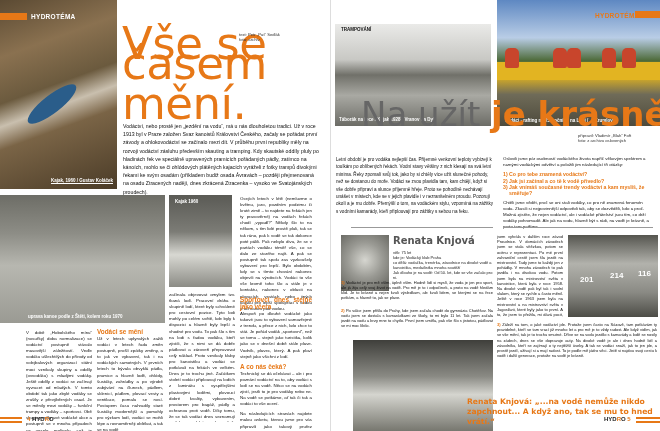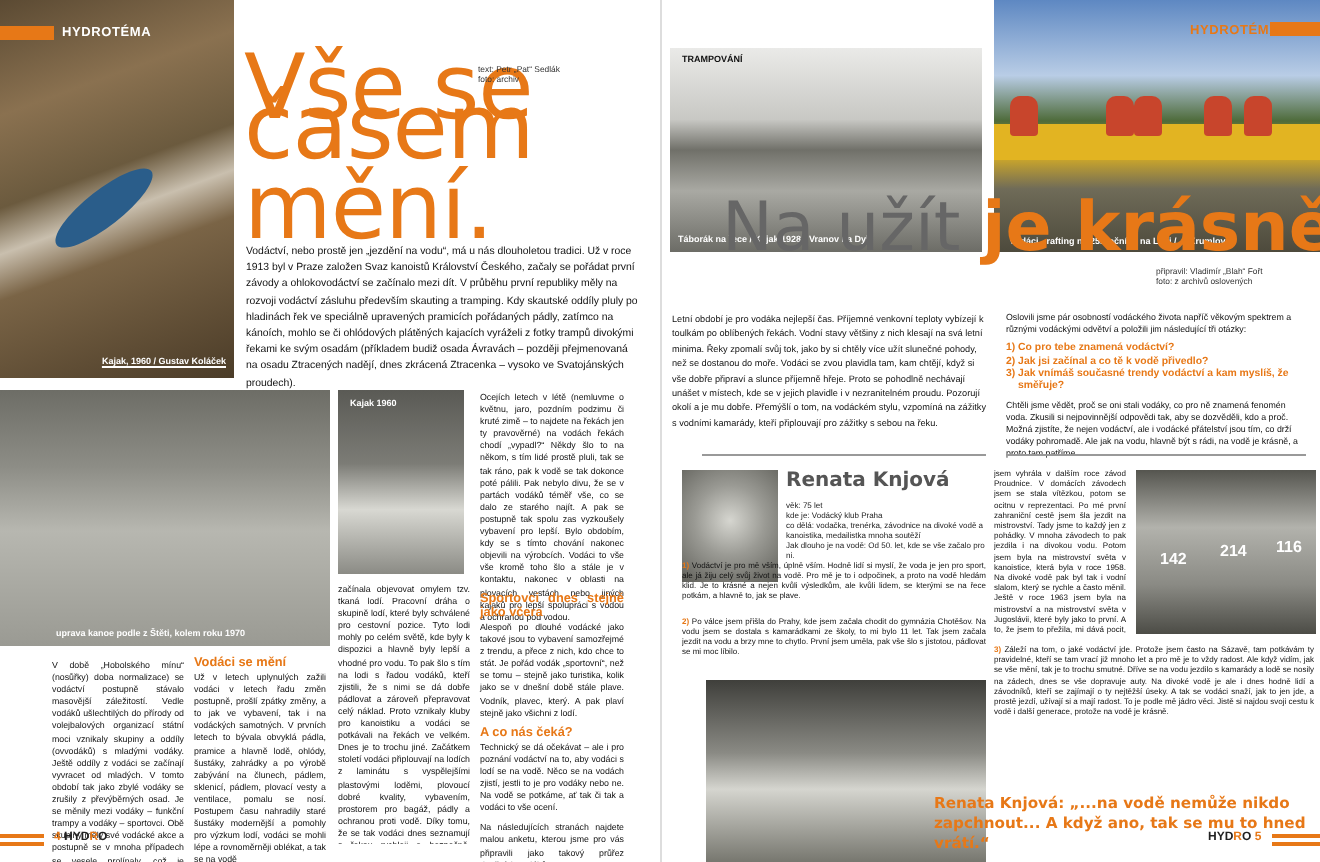--- a/index.html
+++ b/index.html
@@ -140,21 +140,21 @@
       <span>Vodáctví je pro mě vším, úplně vším. Hodně lidí si myslí, že voda je jen pro sport, ale já žiju celý svůj život na vodě. Pro mě je to i odpočinek, a proto na vodě hledám klid. Je to krásné a nejen kvůli výsledkům, ale kvůli lidem, se kterými se na řece potkám, a hlavně to, jak se plave.</span>
     </div>
     <div class="col" style="left:10px;top:308px;width:152px;font-size:4px;line-height:5px;height:20px;overflow:hidden">
       <span class="num">2)</span>
       <span>Po válce jsem přišla do Prahy, kde jsem začala chodit do gymnázia Chotěšov. Na vodu jsem se dostala s kamarádkami ze školy, to mi bylo 11 let. Tak jsem začala jezdit na vodu a brzy mne to chytlo. První jsem uměla, pak vše šlo s jistotou, pádlovat se mi moc líbilo.</span>
     </div>
     <div class="photo bw4" style="left:22px;top:340px;width:140px;height:91px"></div>
 
     <div class="col" style="left:166px;top:234px;width:66px;height:84px;overflow:hidden;font-size:4px;line-height:5.2px">jsem vyhrála v dalším roce závod Proudnice. V domácích závodech jsem se stala vítězkou, potom se ocitnu v reprezentaci. Po mé první zahraniční cestě jsem šla jezdit na mistrovství. Tady jsme to každý jen z pohádky. V mnoha závodech to pak jezdila i na divokou vodu. Potom jsem byla na mistrovství světa v kanoistice, která byla v roce 1958. Na divoké vodě pak byl tak i vodní slalom, který se rychle a často měnil. Ještě v roce 1963 jsem byla na mistrovství a na mistrovství světa v Jugoslávii, které byly jako to první. A to, že jsem to přežila, mi dává pocit, že jsem opravdu žila.</div>
     <div class="photo bw5" style="left:237px;top:235px;width:90px;height:82px">
-      <span class="cap" style="left:12px;top:40px;font-size:8px">142</span>
+      <span class="cap" style="left:12px;top:40px;font-size:8px">201</span>
       <span class="cap" style="left:42px;top:36px;font-size:8px">214</span>
       <span class="cap" style="left:70px;top:34px;font-size:8px">116</span>
     </div>
     <div class="col" style="left:166px;top:322px;width:160px;font-size:4px;line-height:5.2px;height:66px;overflow:hidden">
       <span class="num">3)</span>
       <span>Záleží na tom, o jaké vodáctví jde. Protože jsem často na Sázavě, tam potkávám ty pravidelné, kteří se tam vrací již mnoho let a pro mě je to vždy radost. Ale když vidím, jak se vše mění, tak je to trochu smutné. Dříve se na vodu jezdilo s kamarády a lodě se nosily na zádech, dnes se vše dopravuje auty. Na divoké vodě je ale i dnes hodně lidí a závodníků, kteří se zajímají o ty nejtěžší úseky. A tak se vodáci snaží, jak to jen jde, a prostě jezdí, užívají si a mají radost. To je podle mě jádro věci. Jistě si najdou svoji cestu k vodě i další generace, protože na vodě je krásně.</span>
     </div>
 
     <div class="quote" style="left:136px;top:397px;width:195px;font-size:7.6px;line-height:10px">Renata Knjová: „...na vodě nemůže nikdo zapchnout... A když ano, tak se mu to hned vrátí.“</div>
 

